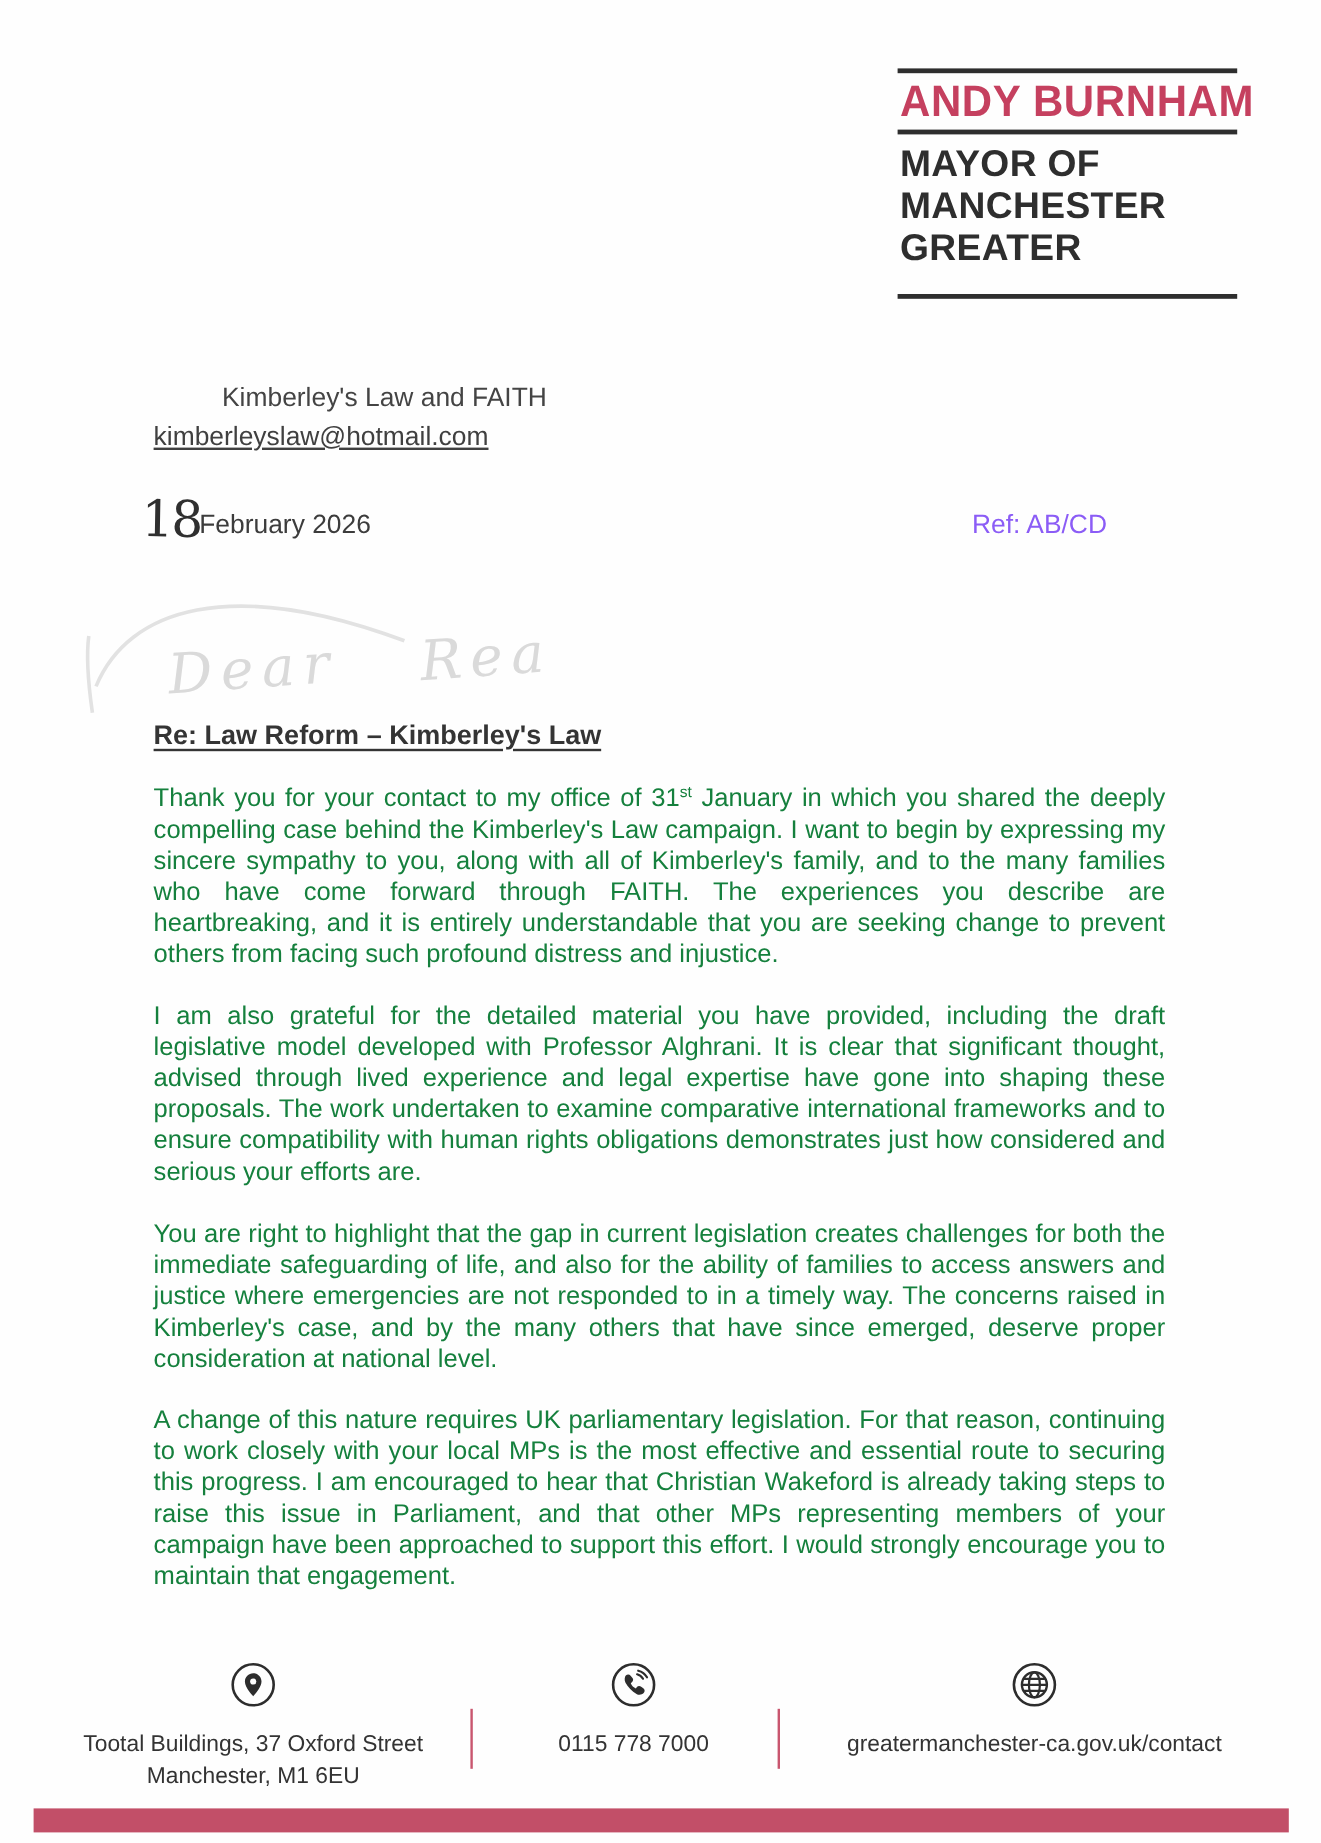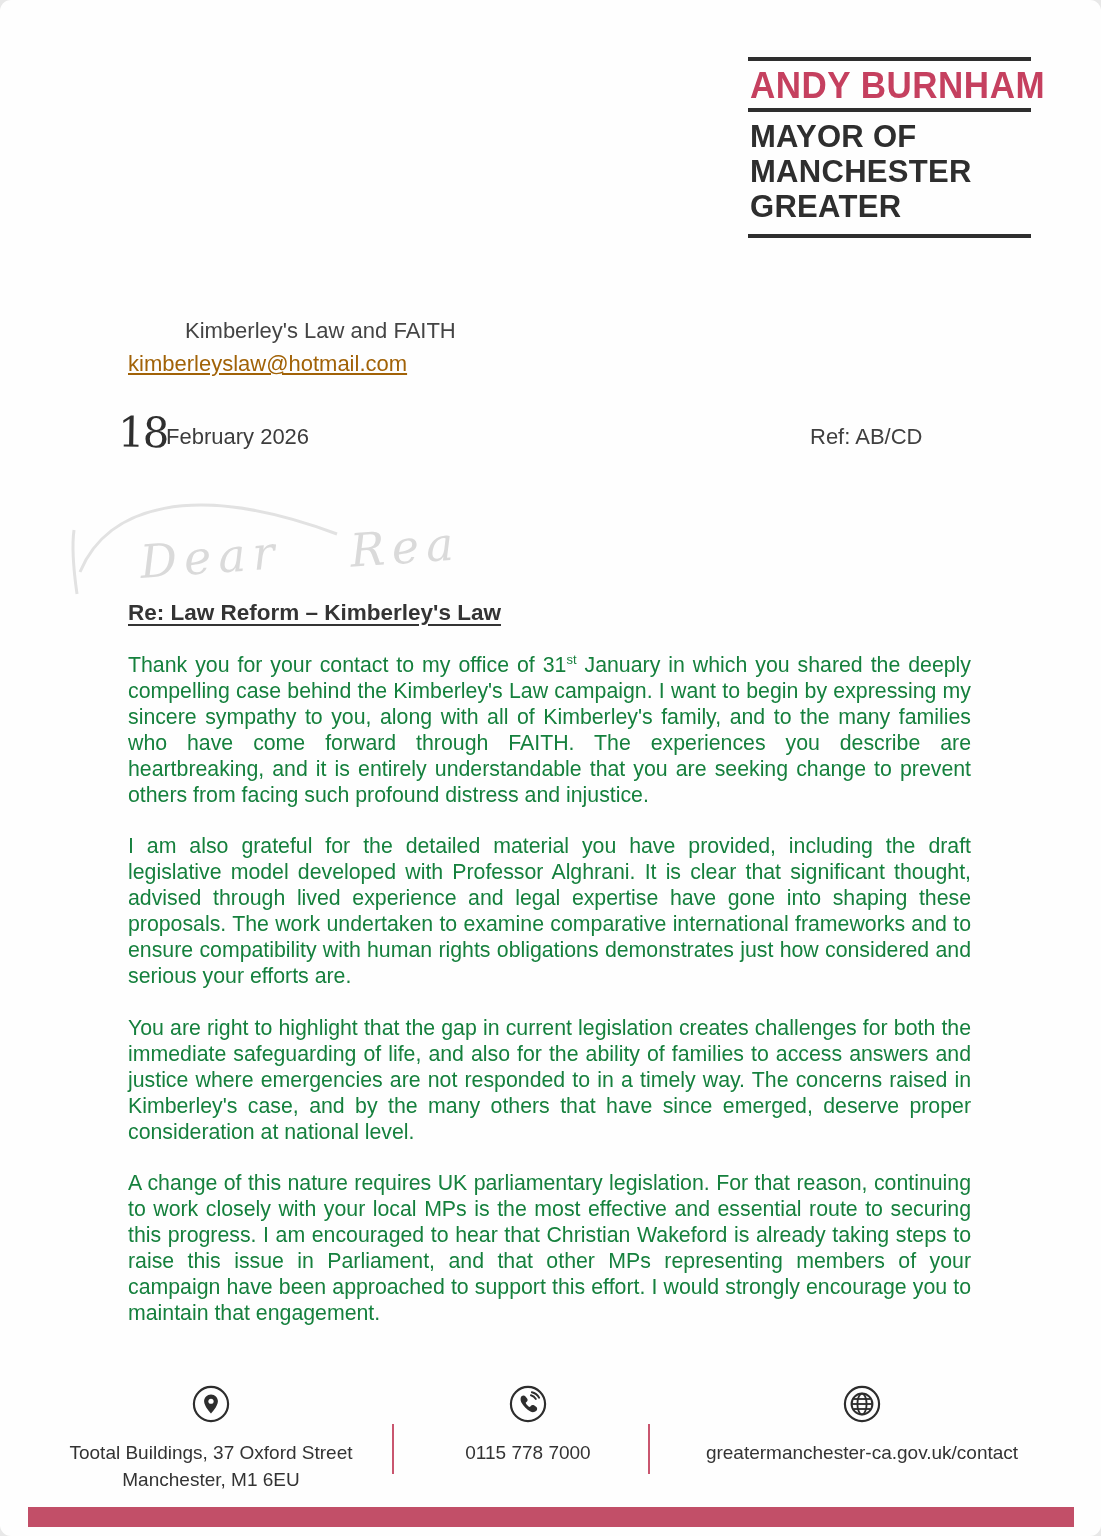--- a/index.html
+++ b/index.html
@@ -4,49 +4,48 @@
 <style>
   html, body { margin: 0; padding: 0; background: #e8e8e8; }
   .page {
     position: relative;
     width: 1101px; height: 1536px;
     margin: 0 auto;
     background: #fefefe;
     font-family: "Liberation Sans", sans-serif;
     color: #3c3c3c;
     overflow: hidden;
-    border-radius: 11px;
   }
 
   
   .logo { position: absolute; left: 748px; top: 57px; width: 283px; }
   .logo .rule { height: 4px; background: #2e2e2e; }
   .logo-name {
     font-weight: bold; font-size: 35px; letter-spacing: 0.5px;
     color: #c5405f; padding: 3px 0 4px 2px; white-space: nowrap;
     transform: scaleY(1.05); transform-origin: left top;
   }
   .logo-title {
     font-weight: bold; font-size: 31px; line-height: 35px;
-    color: #2e2e2e; padding: 7px 0 10px 2px; letter-spacing: 0.3px;
+    color: #2e2e2e; padding: 7px 0 21px 2px; letter-spacing: 0.3px;
   }
 
   
   .recipient { position: absolute; left: 128px; top: 318px; font-size: 22px; color: #444; }
   .recipient-org { margin-left: 57px; }
-  .recipient-email { margin-top: 7px; text-decoration: underline; color: #a16207; }
+  .recipient-email { margin-top: 7px; text-decoration: underline; color: #404040; }
 
   
   .hand-day {
     position: absolute; left: 118px; top: 408px;
     font-family: "DejaVu Serif", serif; font-size: 42px; color: #2f2f2f;
     transform: rotate(1deg); letter-spacing: -2px;
   }
   .date-text { position: absolute; left: 166px; top: 424px; font-size: 22px; color: #3c3c3c; text-align: center; }
-  .ref-text { position: absolute; left: 810px; top: 424px; font-size: 22px; color: #404040; }
+  .ref-text { position: absolute; left: 810px; top: 424px; font-size: 22px; color: #8b5cf6; }
 
   
   .pencil { position: absolute; left: 62px; top: 472px; width: 450px; height: 140px; }
   .pencil svg { position: absolute; left: 0; top: 0; }
   .pencil-word {
     position: absolute;
     font-family: "DejaVu Serif", serif; font-style: italic;
     font-size: 46px; color: #dadada; letter-spacing: 7px;
     transform: rotate(-4deg);
   }

